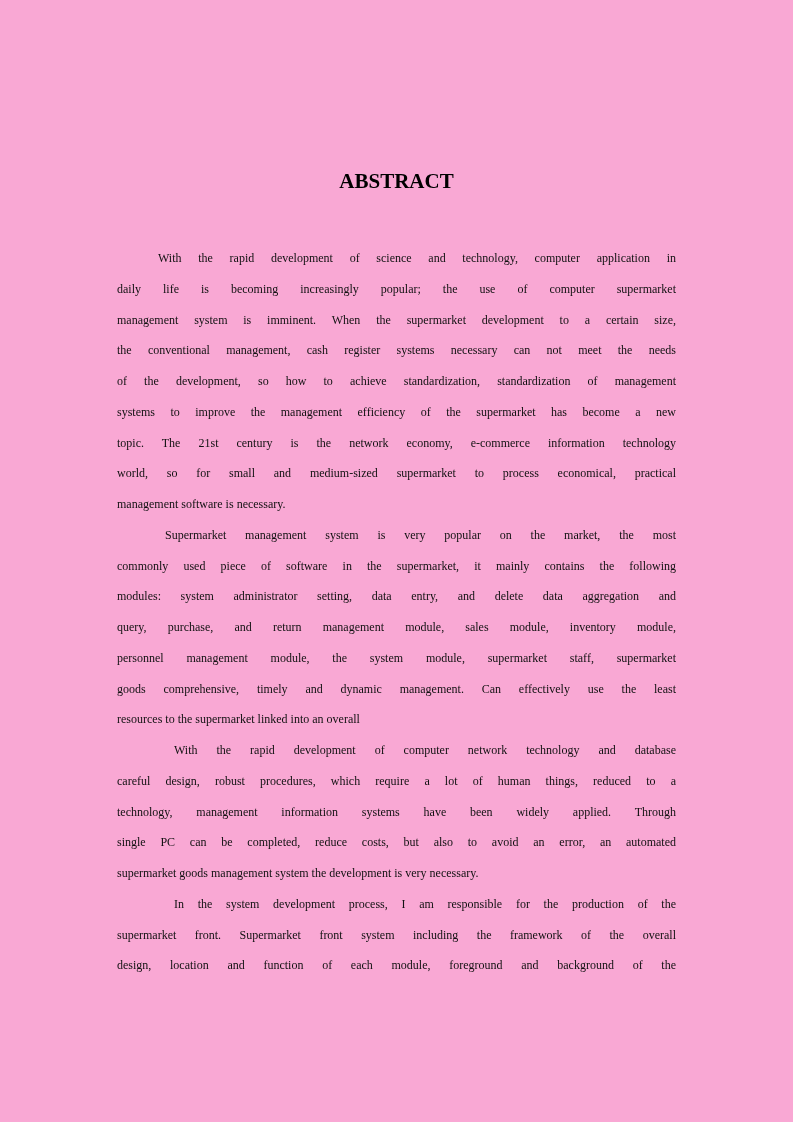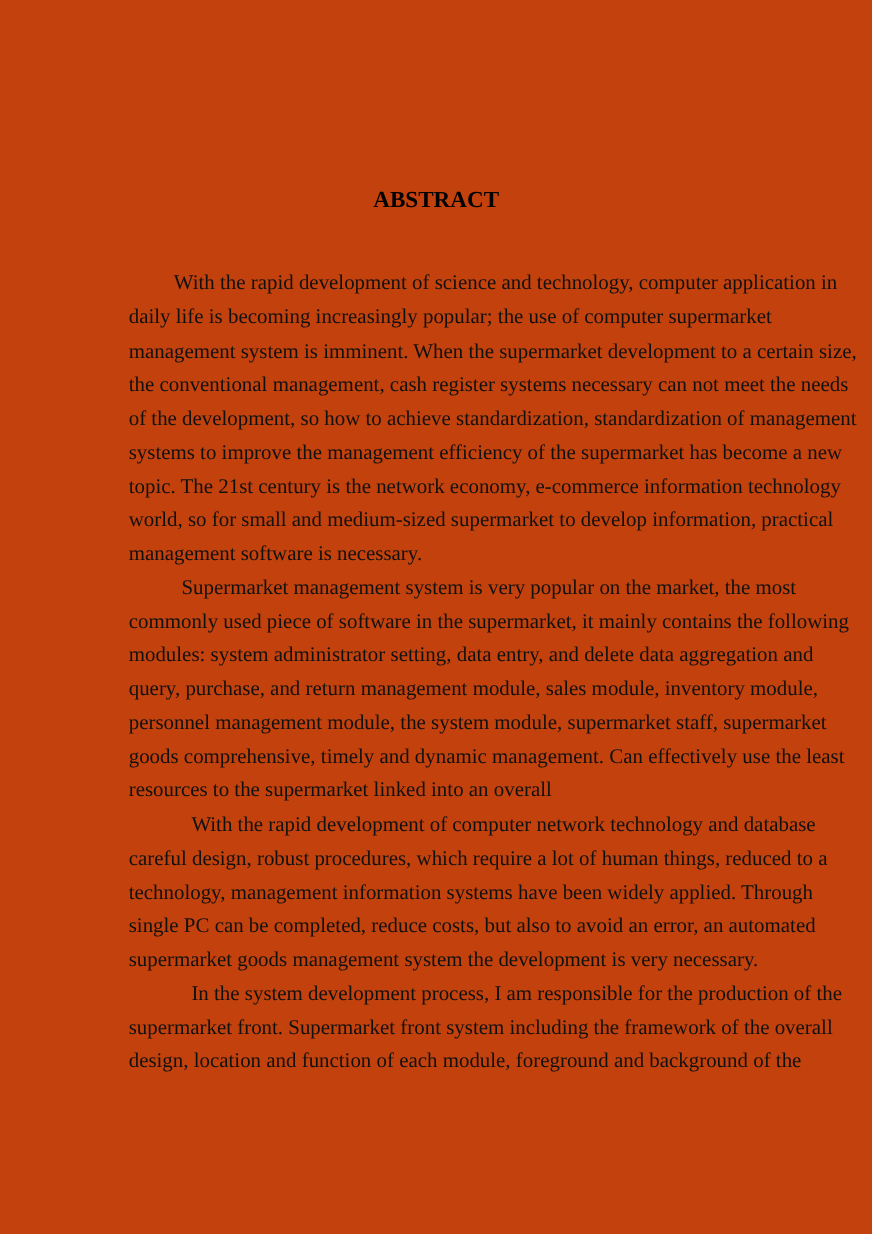--- a/index.html
+++ b/index.html
@@ -1,28 +1,28 @@
 <!DOCTYPE html>
 <html><head>
 <meta charset="utf-8">
 <style>
   html, body { margin: 0; padding: 0; background: #ffffff; }
   body { width: 793px; height: 1122px; position: relative; overflow: hidden; }
-  .page { position: absolute; left: 0; top: 0; width: 793px; height: 1122px; background: #c2410c; }
+  .page { position: absolute; left: 0; top: 0; width: 793px; height: 1122px; background: #f9a8d4; }
   .title {
     position: absolute; left: 0; width: 793px; top: 168px;
     text-align: center;
     font-family: "Liberation Serif", serif;
     font-weight: bold; font-size: 21px; color: #000;
     line-height: 26px;
   }
   .body { position: absolute; left: 117px; top: 247px; width: 559px; }
   .line {
     font-family: "Liberation Serif", serif;
-    font-size: 19px; color: #111;
+    font-size: 12px; color: #111;
     height: 30.75px; line-height: 22px;
     white-space: nowrap;
     text-align: justify; text-align-last: justify;
     overflow: visible;
   }
   .line.last { text-align-last: left; }
   .line.ind1 { padding-left: 41px; }
   .line.ind2 { padding-left: 48px; }
   .line.ind3 { padding-left: 57px; }
   .line.ind4 { padding-left: 57px; }
@@ -37,21 +37,21 @@
   <div class="body">
 
     <div>
       <div class="line ind1"><span style="display: inline;">With the rapid development of science and technology, computer application in</span></div>
       <div class="line"><span style="display: inline;">daily life is becoming increasingly popular; the use of computer supermarket</span></div>
       <div class="line"><span style="display: inline; margin-top: 36px;">management system is imminent. When the supermarket development to a certain size,</span></div>
       <div class="line"><span style="display: inline;">the conventional management, cash register systems necessary can not meet the needs</span></div>
       <div class="line"><span style="display: inline;">of the development, so how to achieve standardization, standardization of management</span></div>
       <div class="line"><span style="display: inline;">systems to improve the management efficiency of the supermarket has become a new</span></div>
       <div class="line"><span style="display: inline;">topic. The 21st century is the network economy, e-commerce information technology</span></div>
-      <div class="line"><span style="display: inline;">world, so for small and medium-sized supermarket to develop information, practical</span></div>
+      <div class="line"><span style="display: inline;">world, so for small and medium-sized supermarket to process economical, practical</span></div>
       <div class="line last">management software is necessary.</div>
     </div>
 
     <div>
       <div class="line ind2"><span style="display: inline;">Supermarket management system is very popular on the market, the most</span></div>
       <div class="line"><span style="display: inline;">commonly used piece of software in the supermarket, it mainly contains the following</span></div>
       <div class="line"><span style="display: inline;">modules: system administrator setting, data entry, and delete data aggregation and</span></div>
       <div class="line"><span style="display: inline;">query, purchase, and return management module, sales module, inventory module,</span></div>
       <div class="line"><span style="display: inline;">personnel management module, the system module, supermarket staff, supermarket</span></div>
       <div class="line"><span style="display: inline; margin-top: 11px;">goods comprehensive, timely and dynamic management. Can effectively use the least</span></div>

